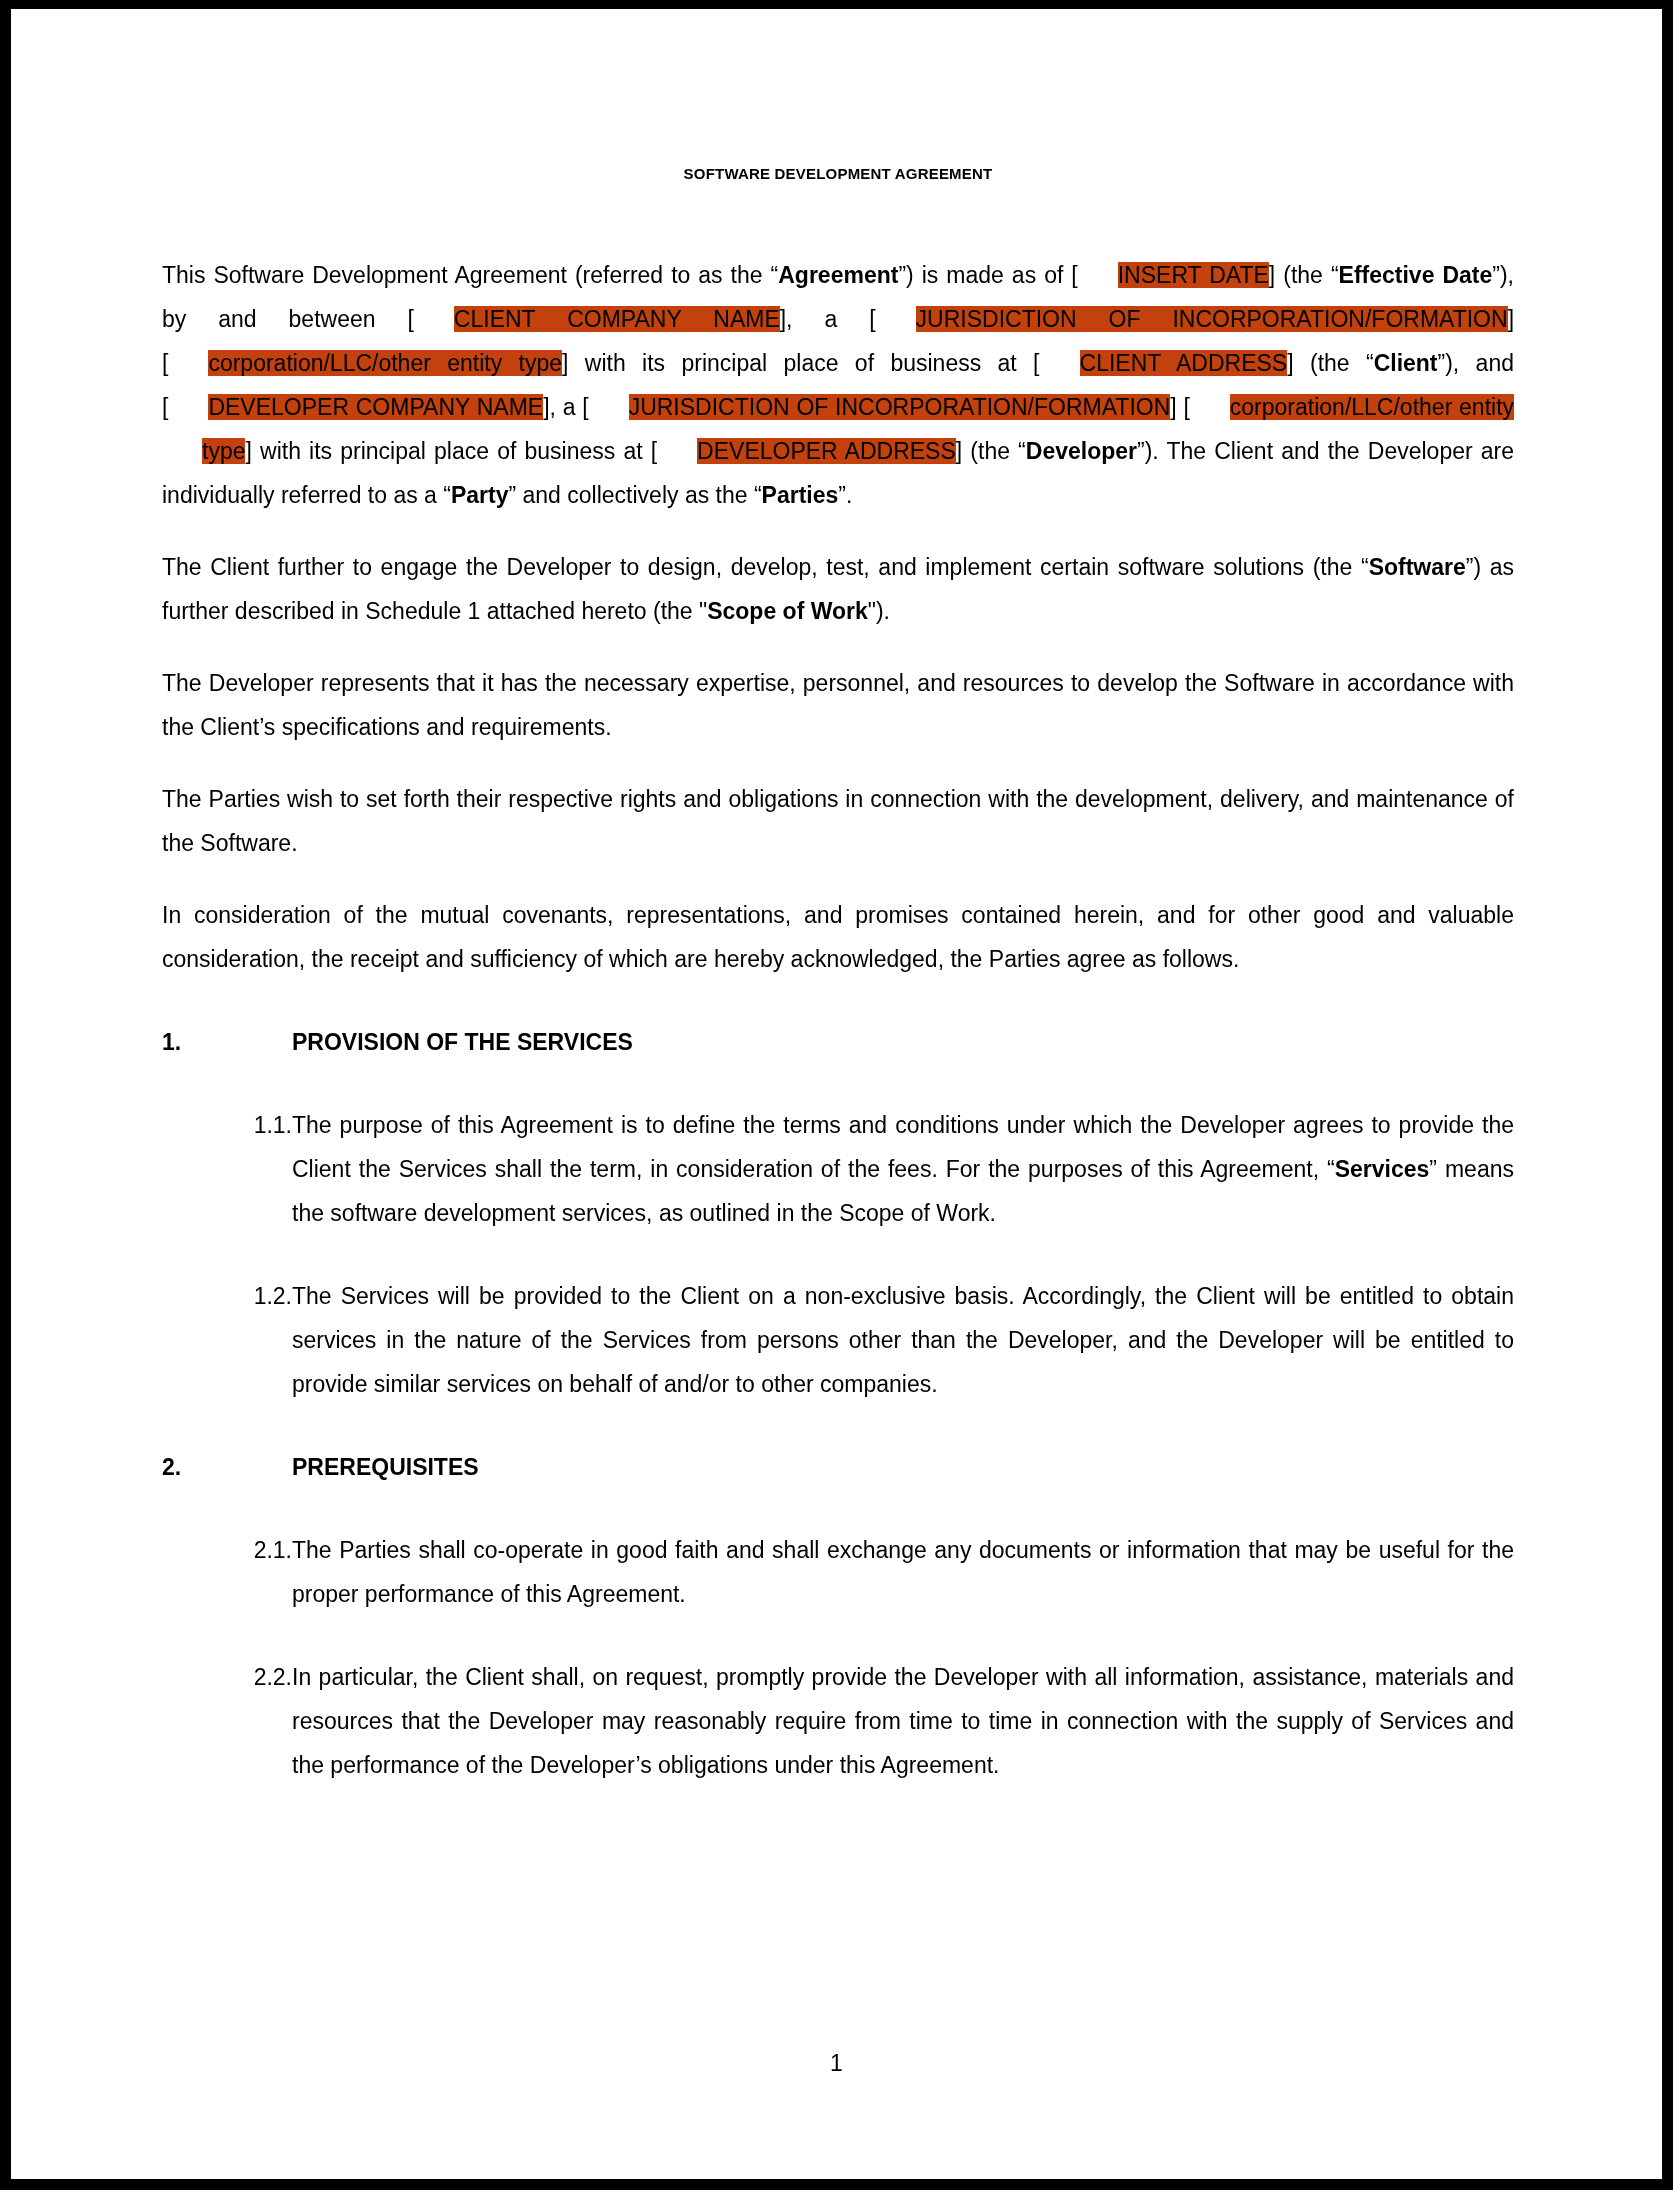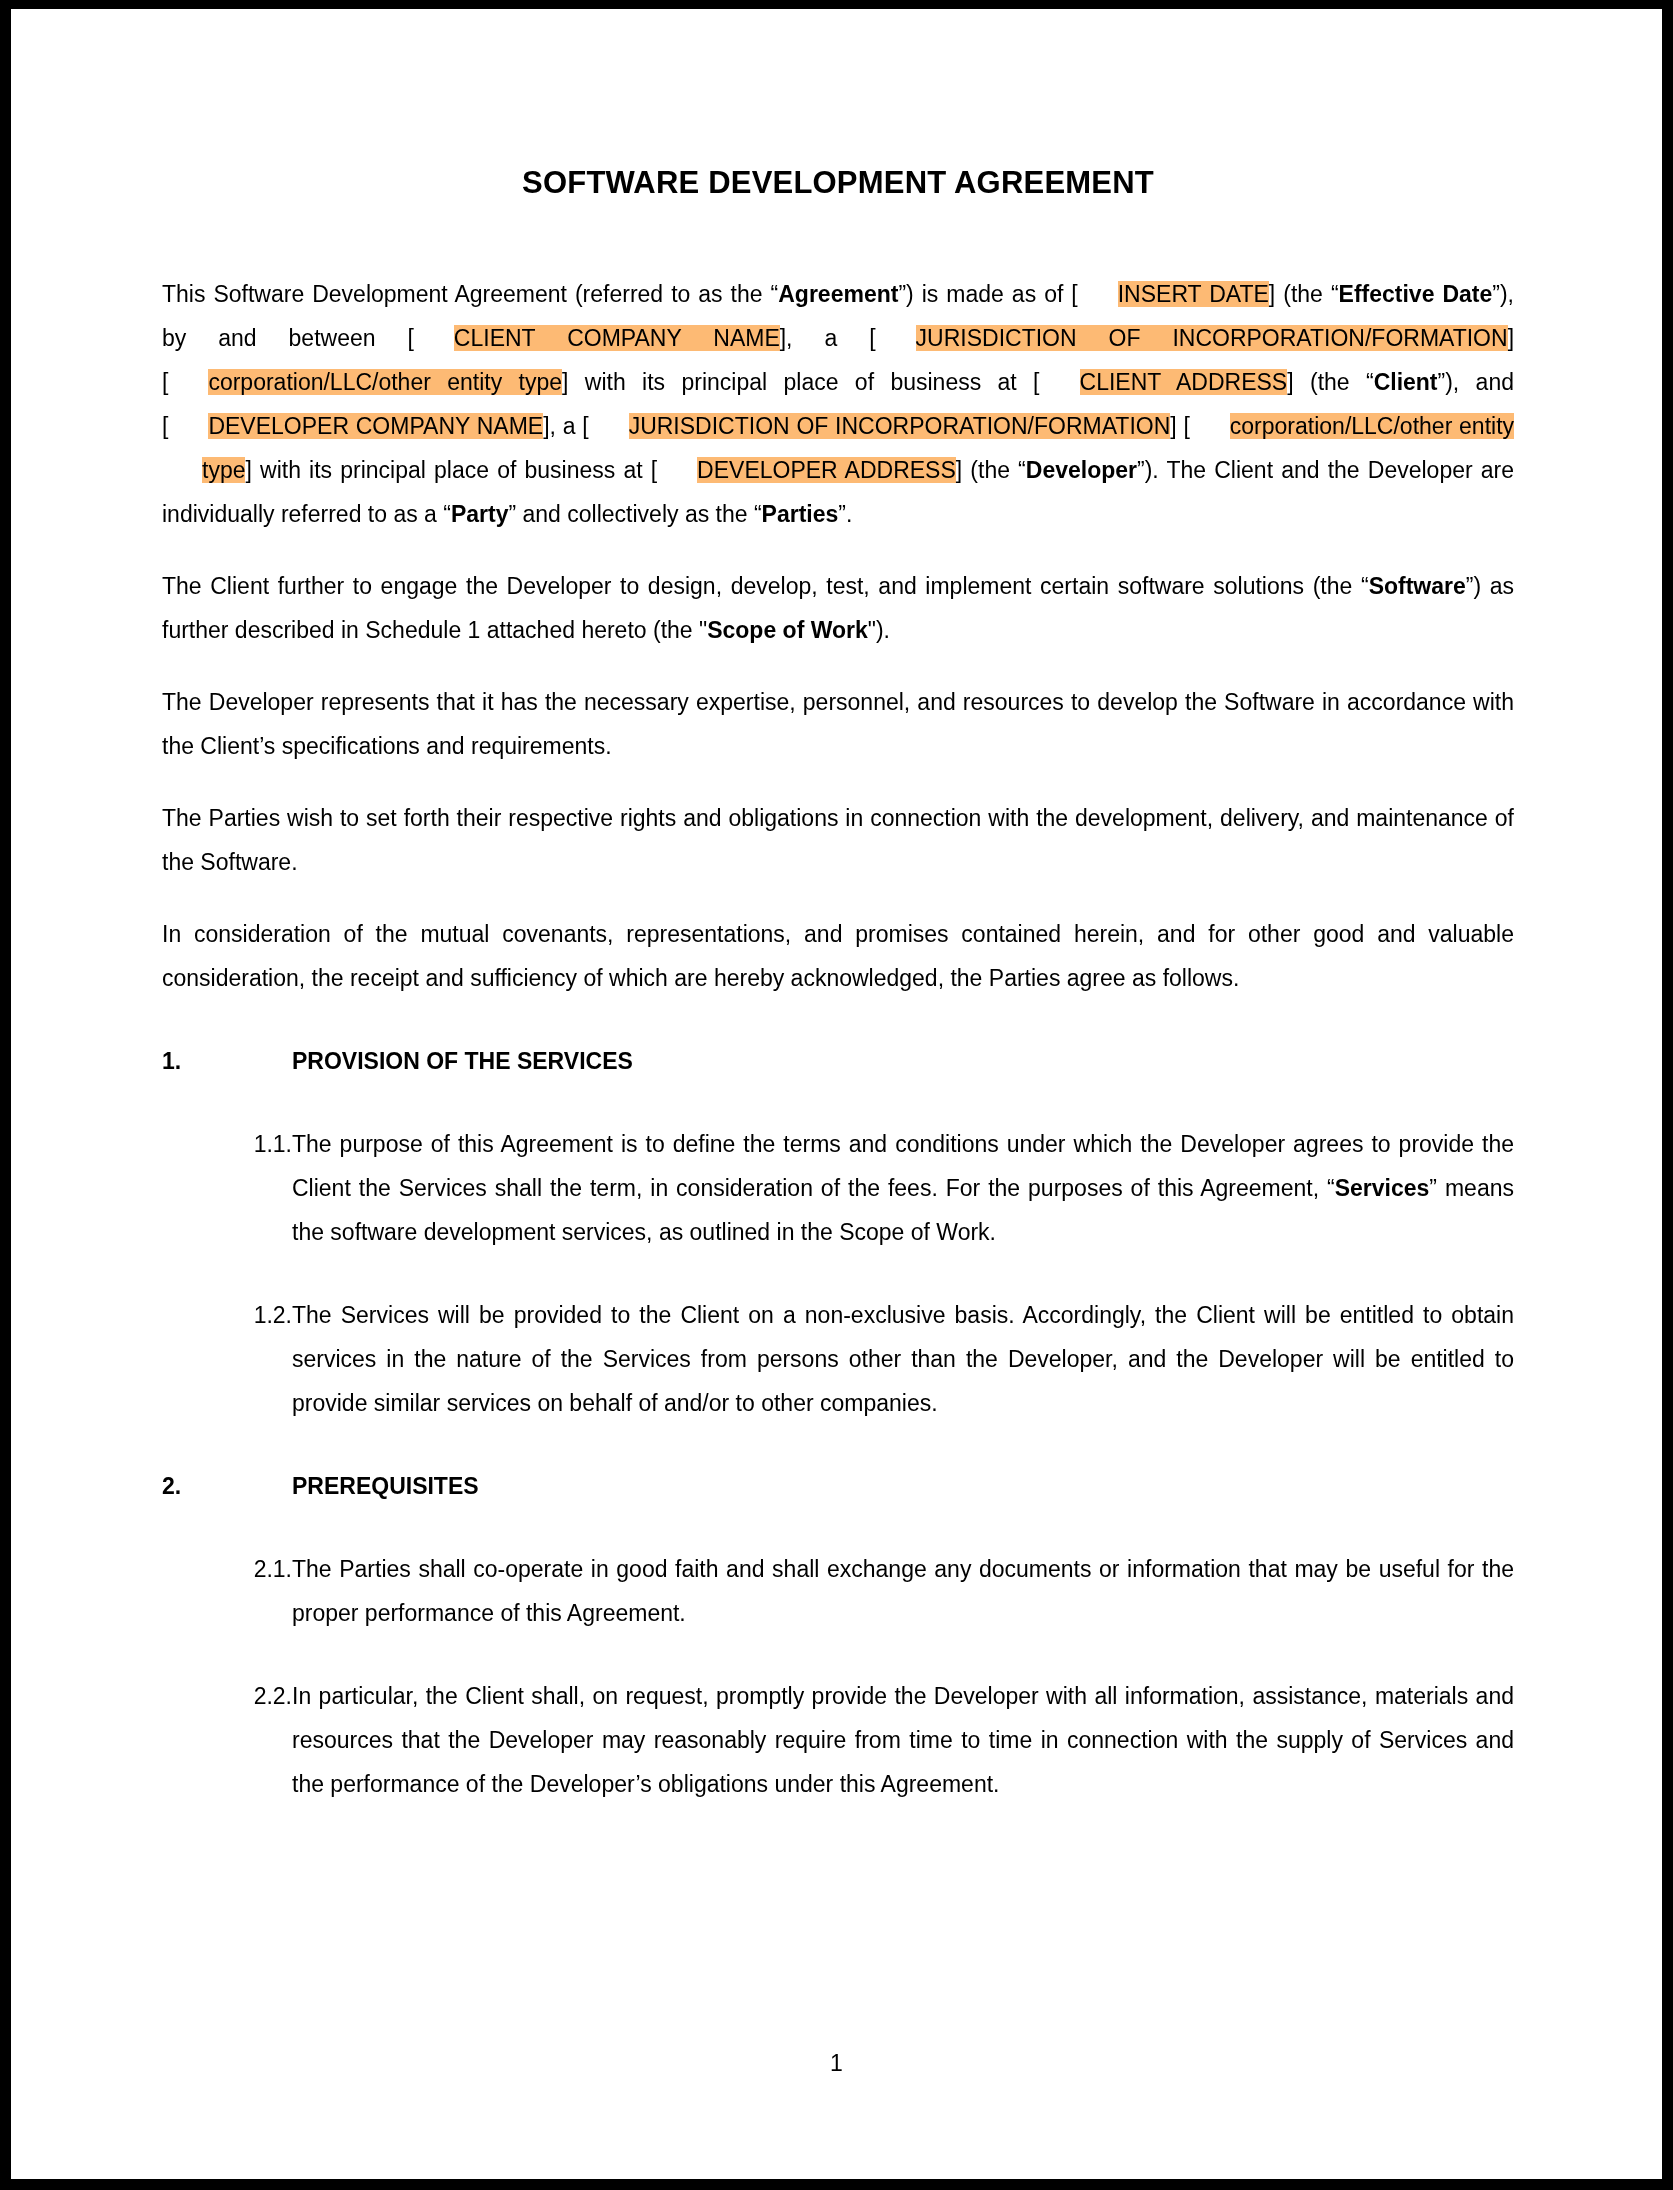--- a/index.html
+++ b/index.html
@@ -22,42 +22,42 @@
   }
   .content {
     position: absolute;
     left: 151px;
     top: 0;
     width: 1352px;
   }
   .doc-title {
     text-align: center;
     font-weight: bold;
-    font-size: 31px;
+    font-size: 15px;
     letter-spacing: 0.2px;
     color: #000000;
     margin-top: 156px;
     margin-bottom: 0;
   }
   p.para {
     text-align: justify;
     text-justify: inter-word;
     font-size: 23px;
     line-height: 44px;
     color: #000000;
     margin: 0;
     hyphens: none;
   }
   .para.first { margin-top: 32px; }
   .gap { height: 28px; }
   .gap-lg { height: 39px; }
 
   b, strong { font-weight: bold; }
   .hl {
-    background-color: #fdba74;
+    background-color: #c2410c;
     box-decoration-break: clone;
     margin-left: 40px;
     -webkit-box-decoration-break: clone;
   }
 
   
   .clause {
     display: flex;
     align-items: flex-start;
     font-size: 23px;

